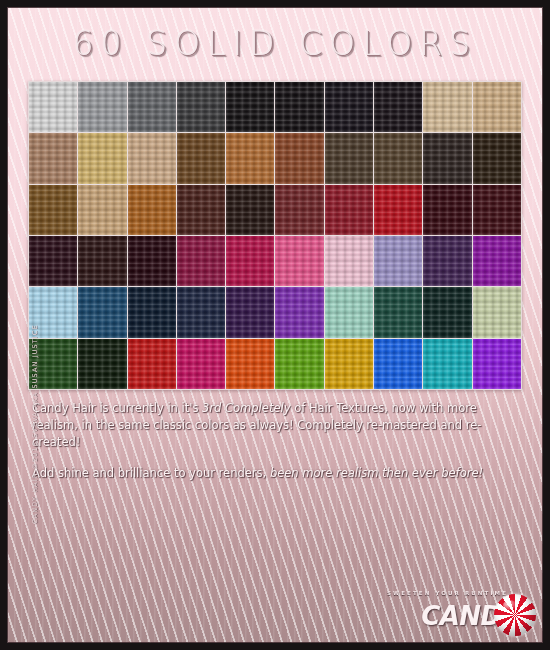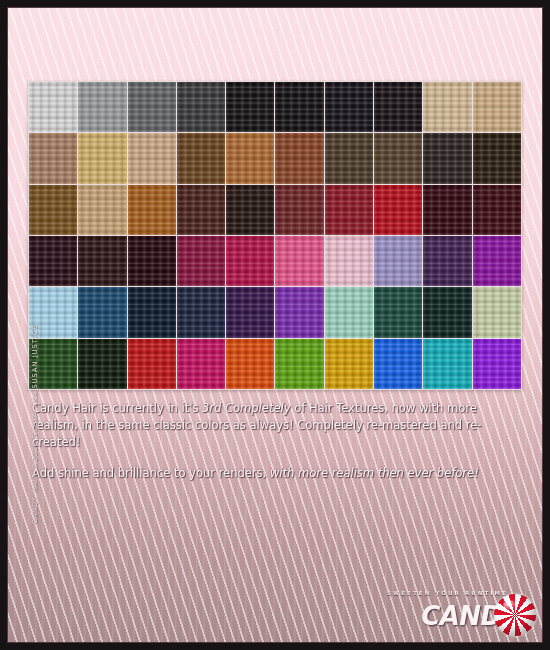--- a/index.html
+++ b/index.html
@@ -207,20 +207,21 @@
   }
 </style>
 </head>
 <body>
 
 <div id="promo-page">
 
   <div id="backdrop"></div>
   <div id="frame-line"></div>
 
+  <h1 id="title">60 SOLID COLORS</h1>
 
   <div id="swatch-grid">
       <div class="swatch" style="background: rgb(217, 217, 217);"></div>
       <div class="swatch" style="background: rgb(154, 156, 160);"></div>
       <div class="swatch" style="background: rgb(99, 101, 105);"></div>
       <div class="swatch" style="background: rgb(58, 58, 60);"></div>
       <div class="swatch" style="background: rgb(21, 18, 20);"></div>
       <div class="swatch" style="background: rgb(20, 16, 19);"></div>
       <div class="swatch" style="background: rgb(23, 18, 26);"></div>
       <div class="swatch" style="background: rgb(24, 17, 23);"></div>
@@ -276,21 +277,21 @@
       <div class="swatch" style="background: rgb(20, 96, 232);"></div>
       <div class="swatch" style="background: rgb(18, 176, 188);"></div>
       <div class="swatch" style="background: rgb(140, 26, 224);"></div>
     </div>
 
   <div id="copy">
     <p>
       <span>Candy Hair is currently in it's </span><em>3rd Completely</em><span> of Hair Textures, now with more realism, in the same classic colors as always!  Completely re-mastered and re-created!</span>
     </p>
     <p>
-      <span>Add shine and brilliance to your renders, </span><em>with more realism then ever before!</em>
+      <span>Add shine and brilliance to your renders, </span><em>been more realism then ever before!</em>
     </p>
   </div>
 
   <div id="credit">CANDY HAIR ©2016 SVEVA AKA SUSAN JUSTICE</div>
 
   <div id="logo">
     <div id="logo-tagline">SWEETEN YOUR RUNTIME</div>
     <div id="logo-word">CANDY</div>
     <div id="logo-swirl"></div>
   </div>

